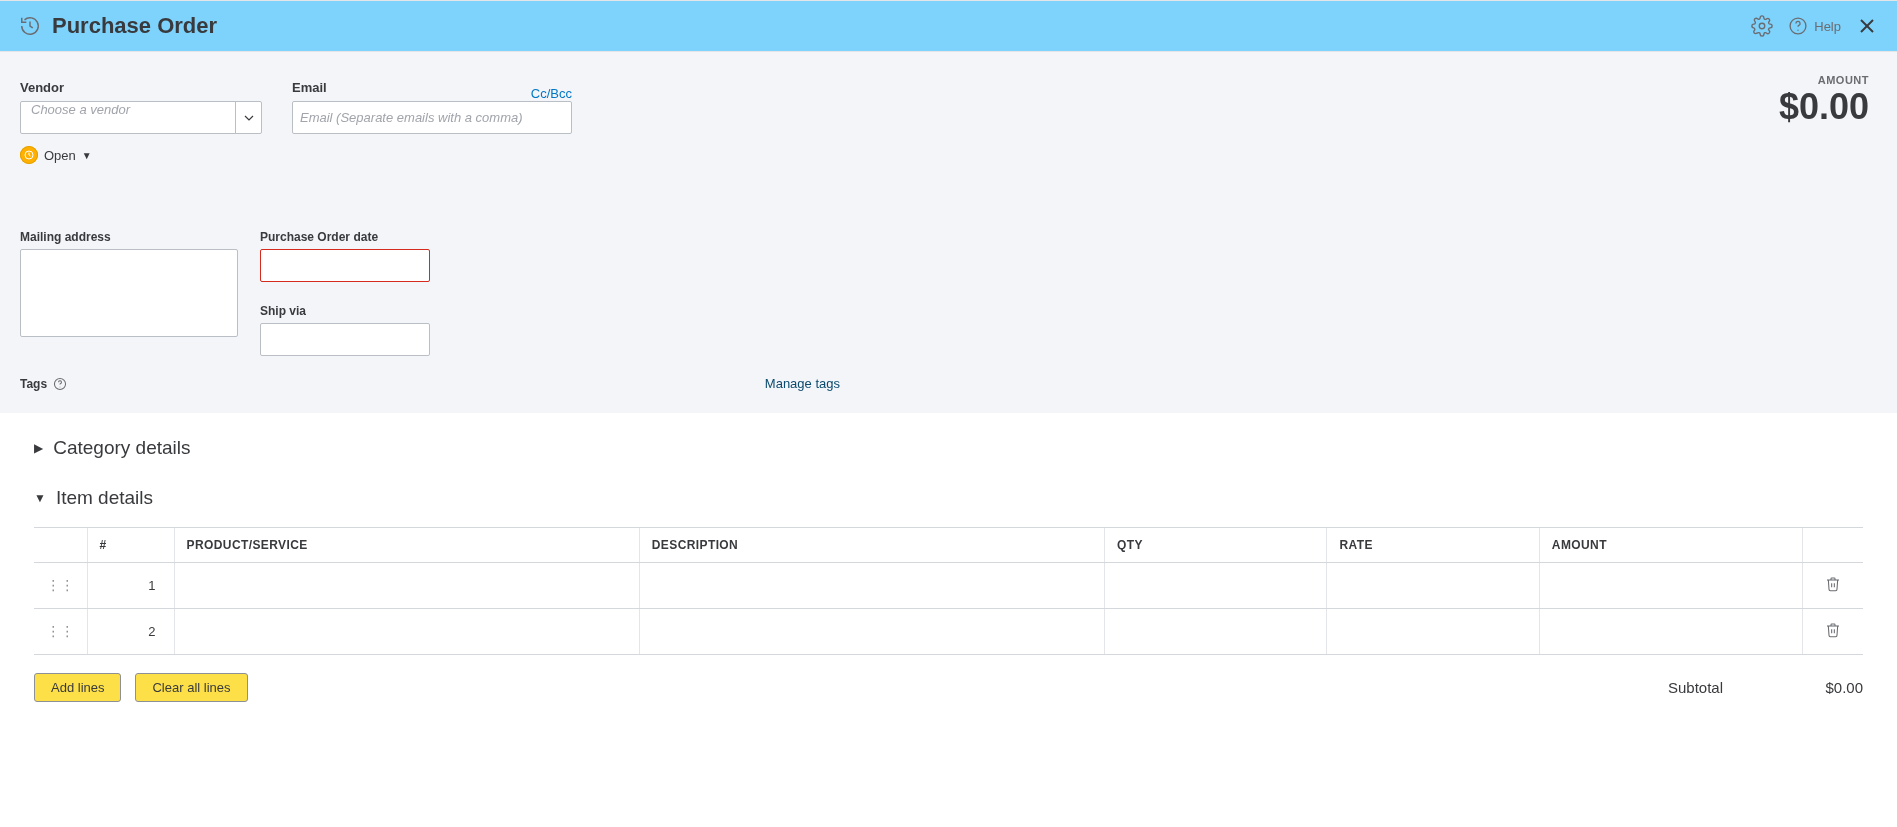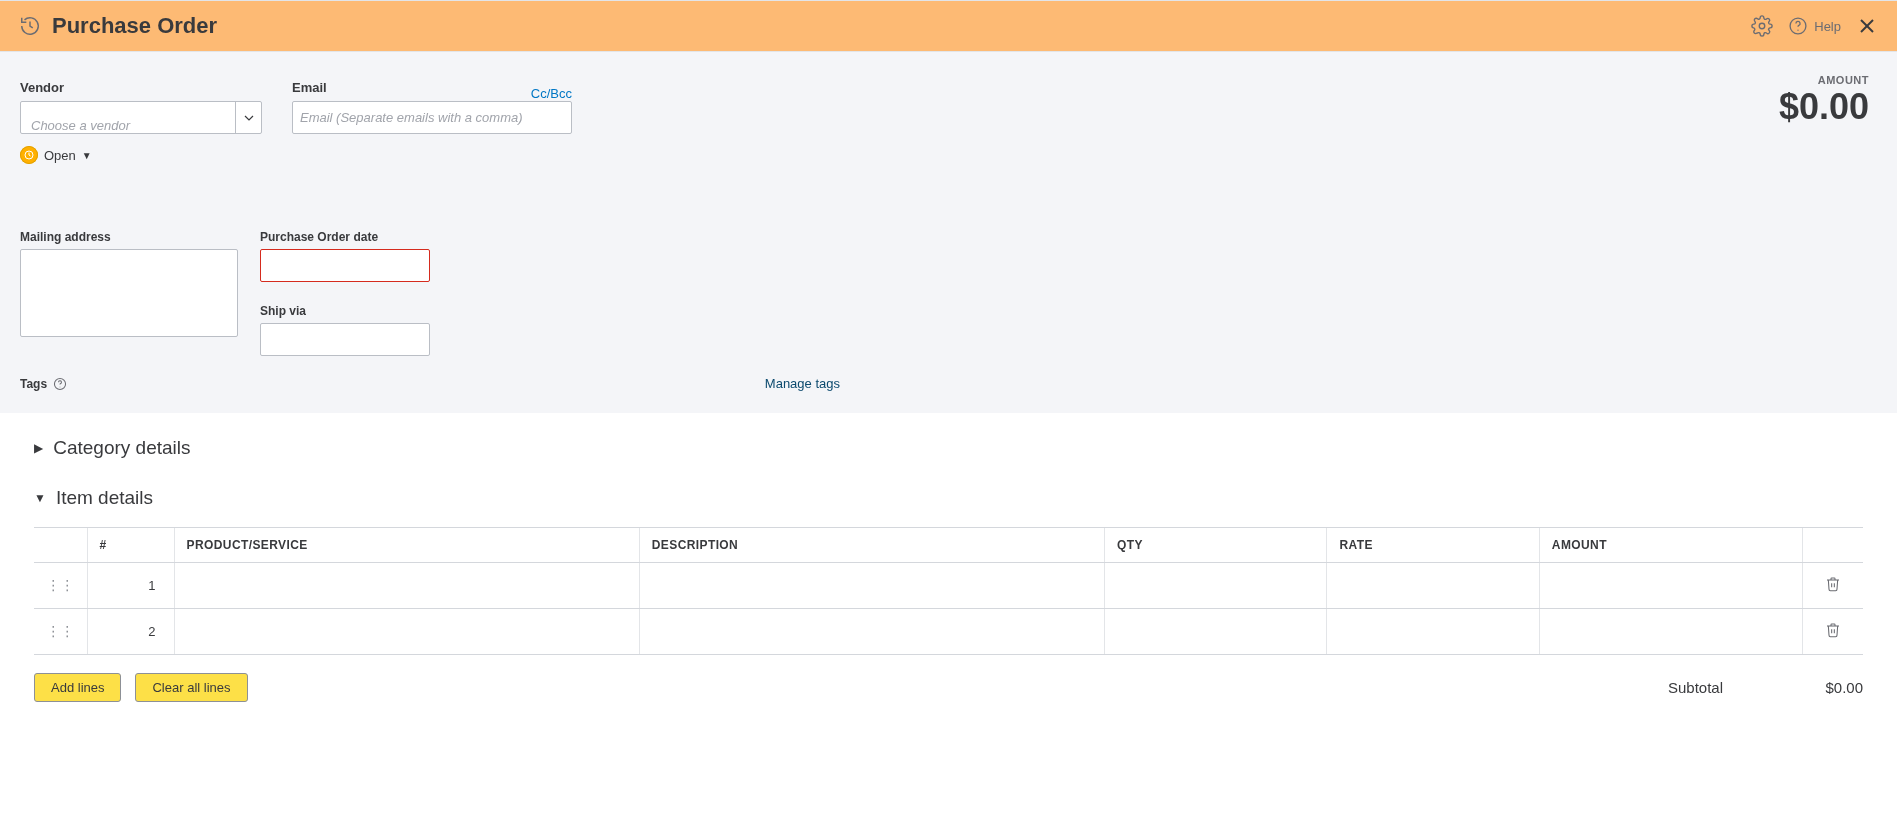--- a/index.html
+++ b/index.html
@@ -13,21 +13,21 @@
   .page { width: 1897px; }
 
   
   .header {
     height: 52px;
     display: flex;
     align-items: center;
     padding: 0 18px;
     border-top: 1px solid #e3e5e8;
     border-bottom: 1px solid #e3e5e8;
-    background: #fdba74;
+    background: #7dd3fc;
   }
   .header-left { display: flex; align-items: center; gap: 10px; }
   .header-title { font-size: 22px; font-weight: 700; }
   .header-spacer { flex: 1; }
   .header-right { display: flex; align-items: center; gap: 14px; color: #6b6c72; }
   .icon-btn { width: 24px; height: 24px; display:flex; align-items:center; justify-content:center; cursor:pointer; }
   .icon-gray { stroke:#6b6c72; fill:none; }
   .help-group { display:flex; align-items:center; gap:6px; cursor:pointer; }
   .close-partial svg { stroke:#393a3d; stroke-width:2; }
 
@@ -42,21 +42,21 @@
   .link { color:#0077c5; font-size:13px; cursor:pointer; }
   .link-sm { color:#0c4a6e; font-size:13px; cursor:pointer; }
 
   .input, .textarea, .dropdown {
     border:1px solid #babec5; background:#fff; border-radius:2px;
     color:#393a3d; font-size:13px;
   }
   .input { height:33px; padding:0 10px; }
   .input::placeholder, .dropdown .placeholder, .textarea::placeholder { color:#a1a4ab; font-style:italic; }
   .dropdown {
-    display:flex; align-items:flex-end; height:33px;
+    display:flex; align-items:flex-start; height:33px;
   }
   .dropdown .dd-text { flex:1; padding:0 10px; font-style:italic; color:#a1a4ab; }
   .dropdown .dd-caret {
     width:26px; height:100%; border-left:1px solid #babec5;
     display:flex; align-items:center; justify-content:center;
   }
   .textarea { resize:none; padding:6px 8px; }
 
   .vendor-dd { width:242px; }
   .email-in { width:280px;padding-left:7px; }

